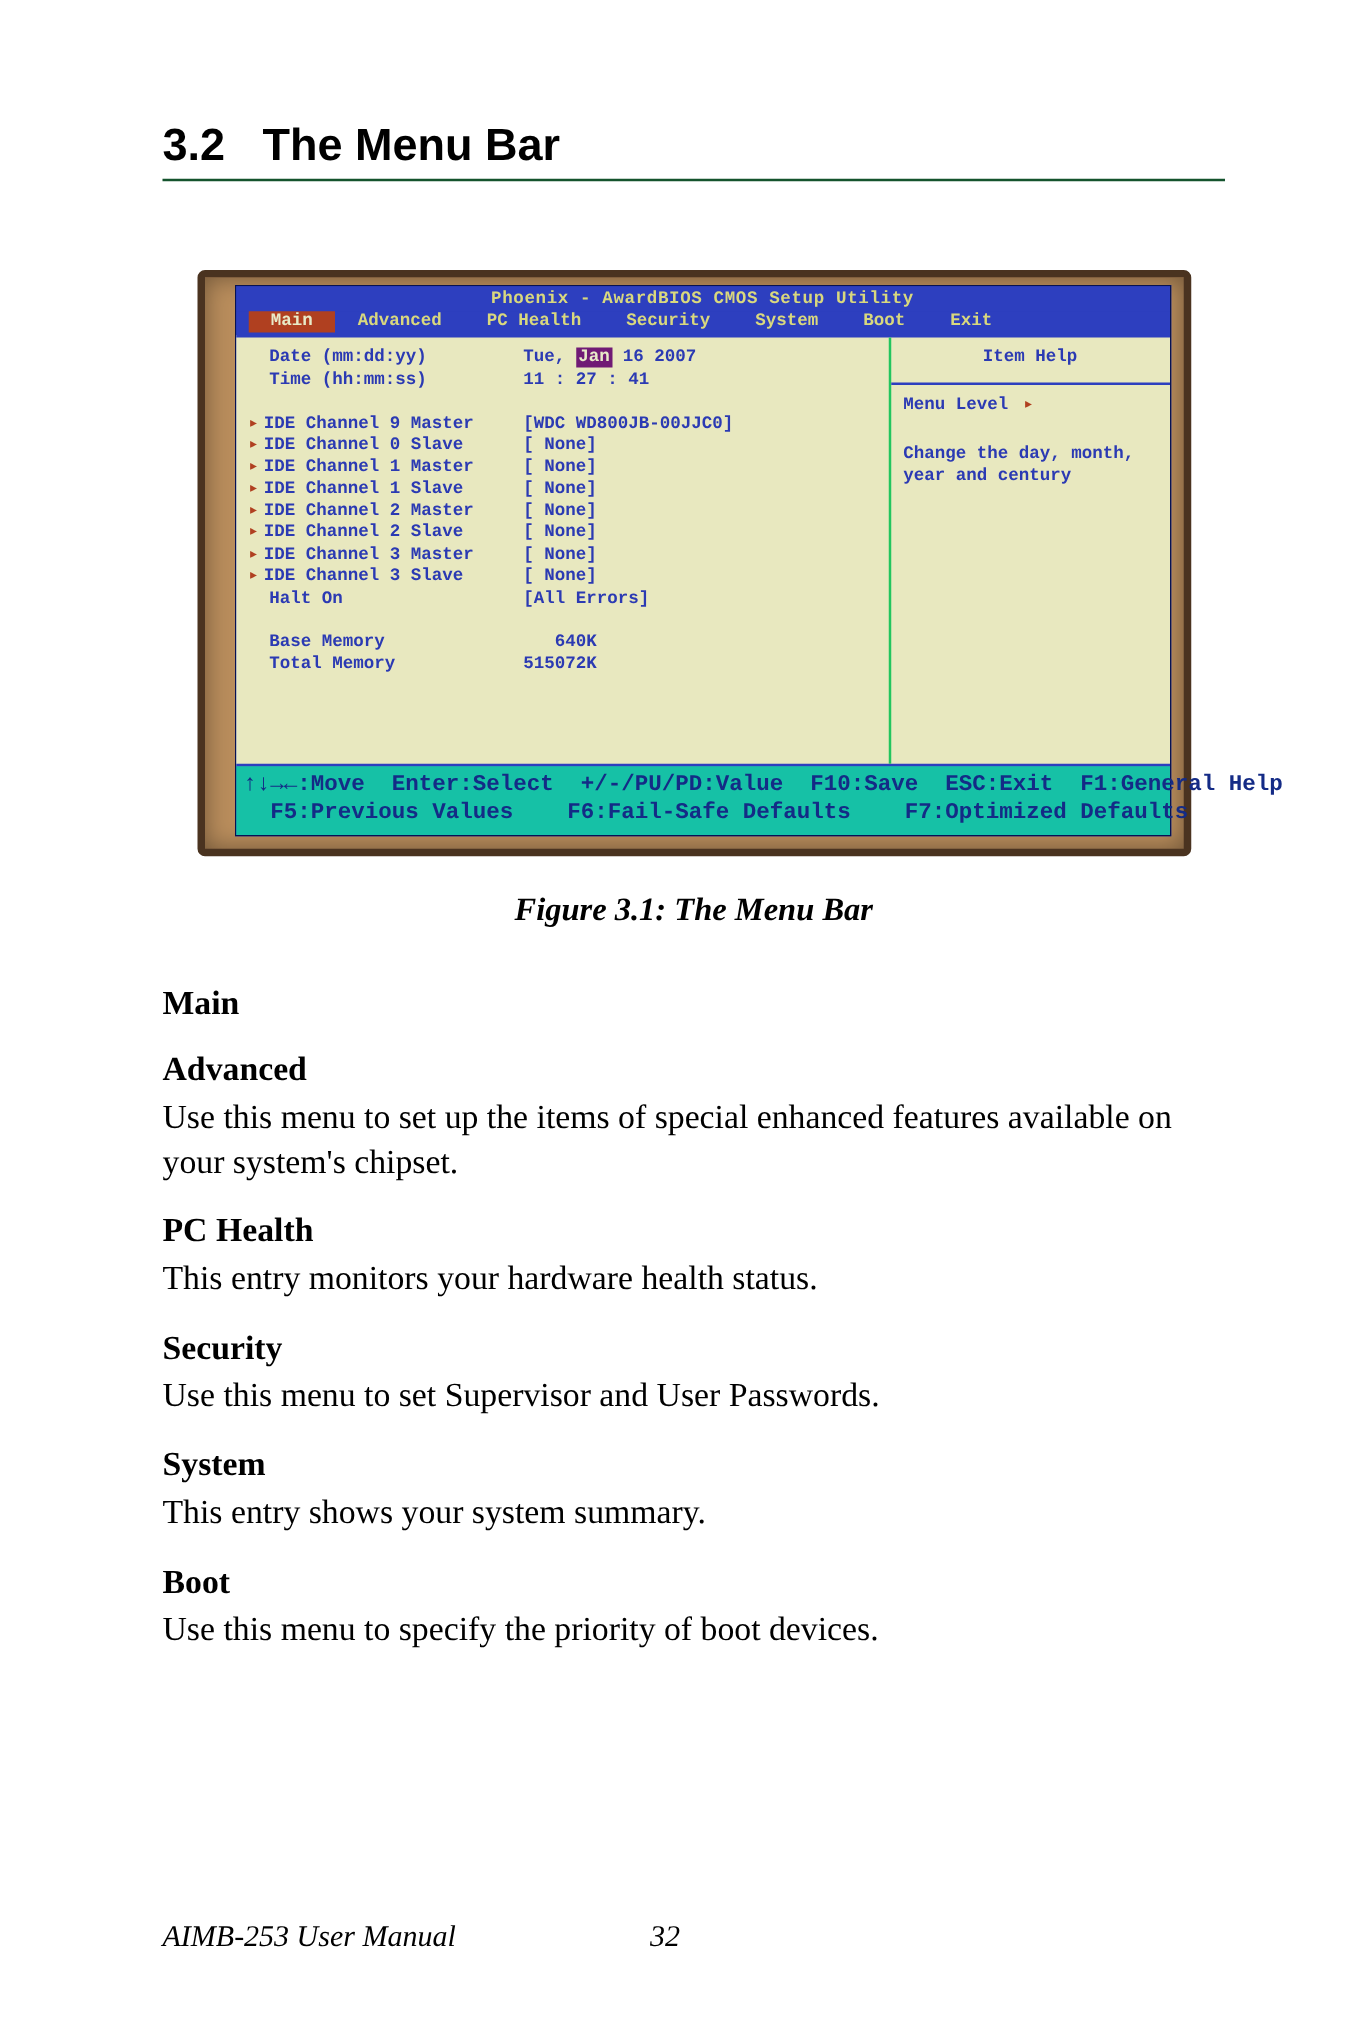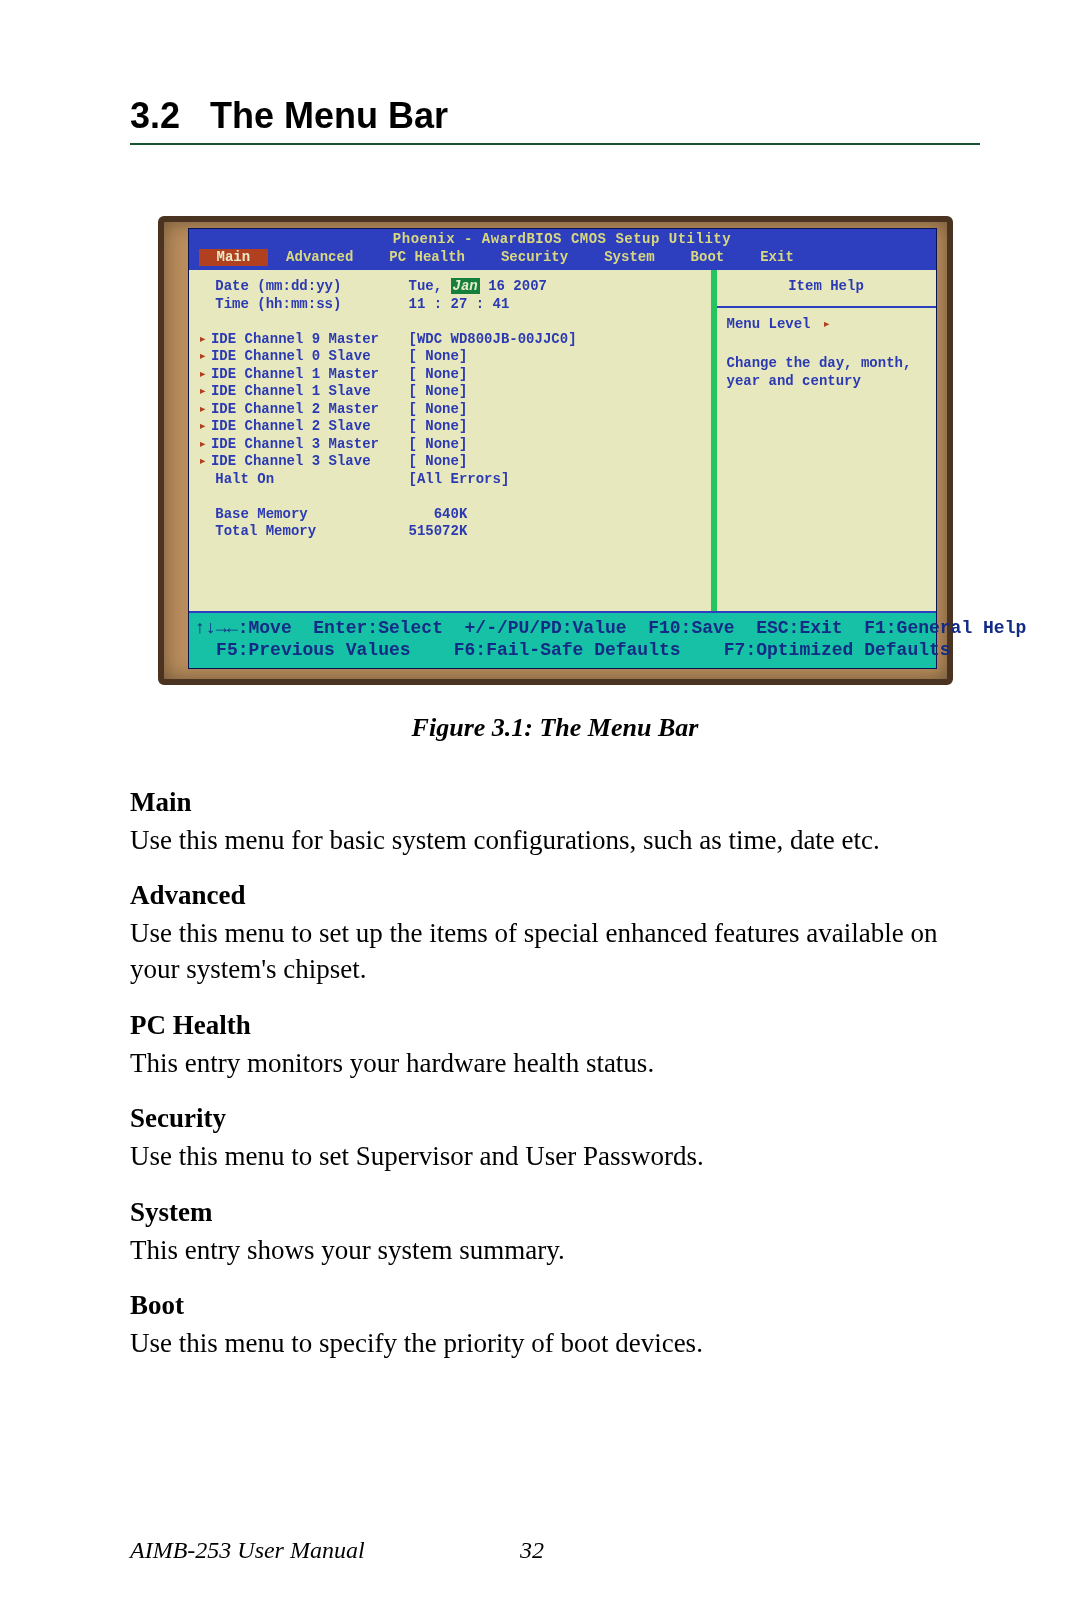--- a/index.html
+++ b/index.html
@@ -76,35 +76,35 @@
     display: flex;
     border-top: 2px solid #2d3fbf;
     border-bottom: 2px solid #2d3fbf;
   }
   .bios-left {
     flex: 1;
     padding: 8px 10px 70px 10px;
   }
   .bios-right {
     width: 225px;
-    border-left: 6px solid #22c55e;
+    border-left: 2px solid #22c55e;
     padding: 8px 10px;
   }
   .bios-row {
     display: flex;
     white-space: pre;
+    gap: 10px;
   }
   .bios-lbl { width: 210px; }
   .bios-val { flex: 1; }
   .tri { color: #b04020; margin-right: 4px; }
   .hl {
-    background: #15803d;
+    background: #701a75;
     color: #e8ebc8;
     padding: 0 2px;
-    font-style: italic;
   }
   .help-title {
     text-align: center;
     color: #2b3ab3;
     margin-bottom: 10px;
   }
   .help-sep {
     border-top: 2px solid #2d3fbf;
     margin: 6px -10px 8px -10px;
   }
@@ -210,21 +210,20 @@
         </div>
         <div class="bios-footer"><div>↑↓→←:Move  Enter:Select  +/-/PU/PD:Value  F10:Save  ESC:Exit  F1:General Help</div><div>  F5:Previous Values    F6:Fail-Safe Defaults    F7:Optimized Defaults</div></div>
       </div>
     </div>
   </div>
 
   <div class="fig-caption">Figure 3.1: The Menu Bar</div>
 
   <div class="desc-block">
     <div class="desc-heading">Main</div>
-    <div class="desc-text">Use this menu for basic system configurations, such as time, date etc.</div>
   </div>
   <div class="desc-block">
     <div class="desc-heading">Advanced</div>
     <div class="desc-text">Use this menu to set up the items of special enhanced features available on your system's chipset.</div>
   </div>
   <div class="desc-block">
     <div class="desc-heading">PC Health</div>
     <div class="desc-text">This entry monitors your hardware health status.</div>
   </div>
   <div class="desc-block">

